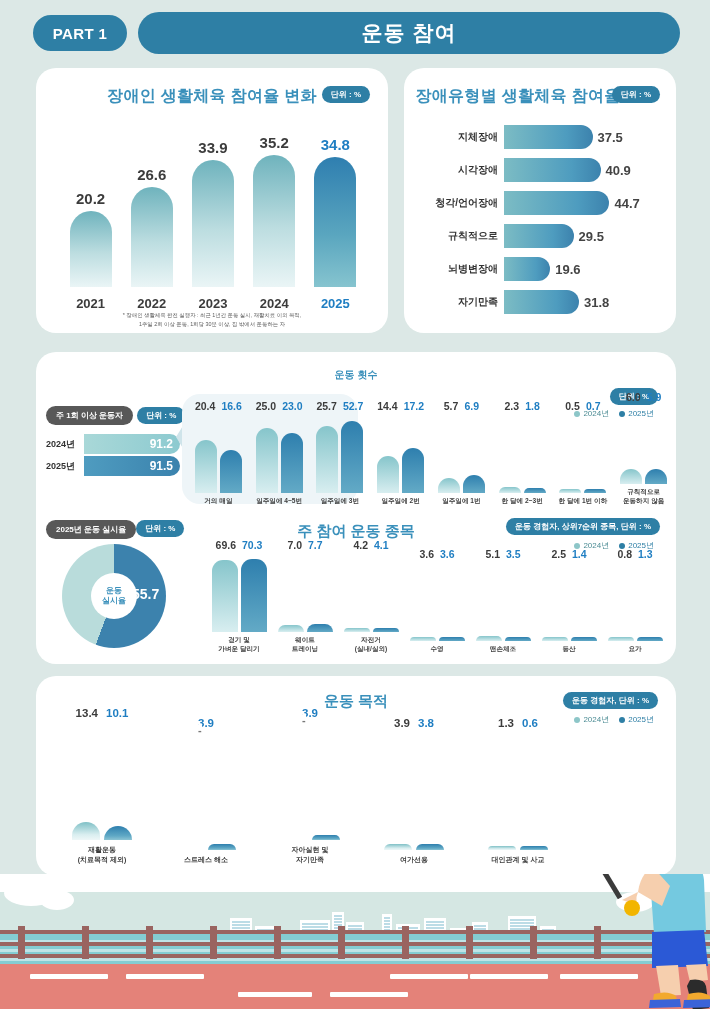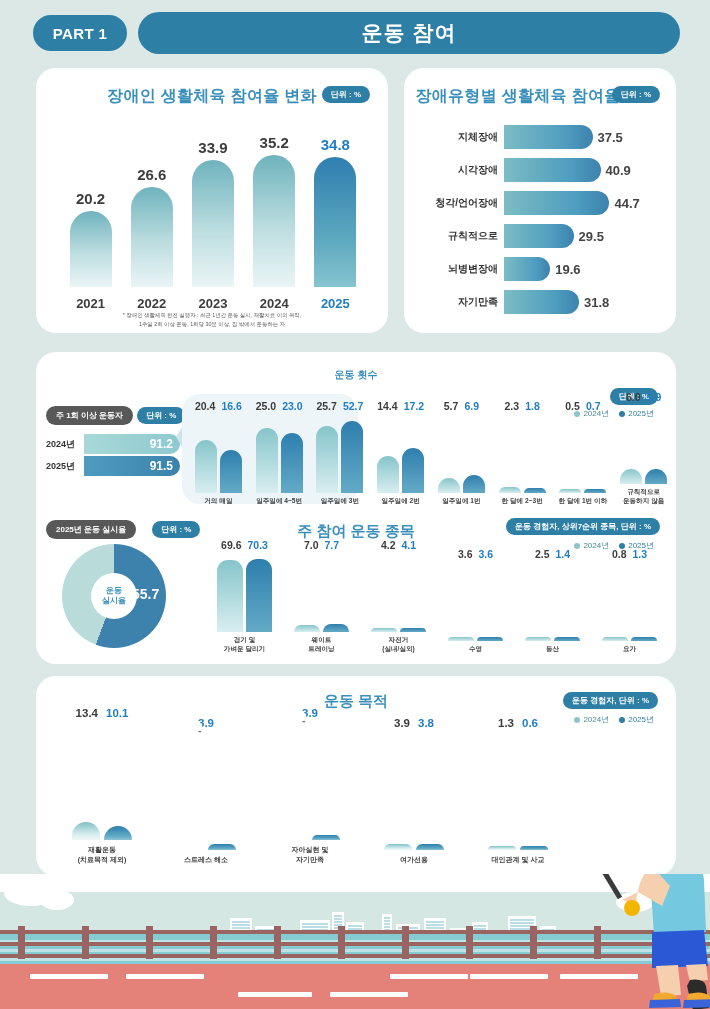--- a/index.html
+++ b/index.html
@@ -99,21 +99,21 @@
   .fb { width:22px; border-radius:11px 11px 0 0; }
   .fb.a { background:linear-gradient(180deg,#86c5cb,#d8eef0); }
   .fb.b { background:linear-gradient(180deg,#2e7fae,#63aac6); }
   .fvals { display:flex; gap:6px; align-items:flex-end; margin-bottom:3px; }
   .fv { font-size:10.5px; font-weight:bold; }
   .fv.a { color:#3c3c3c; }
   .fv.b { color:#1f7ec2; }
   .flbl { margin-top:4px; font-size:6.6px; line-height:1.35; text-align:center; color:#3c3c3c; font-weight:bold; }
 
   .do-box { position:absolute; left:10px; top:168px; width:150px; }
-  .do-head { display:flex; align-items:center; gap:16px; }
+  .do-head { display:flex; align-items:flex-start; gap:0; }
   .donut { position:absolute; left:26px; top:192px; width:104px; height:104px; border-radius:50%;
            background:conic-gradient(#3c82ad 0% 55.7%, #b9dcdb 55.7% 100%); }
   .donut::after { content:""; position:absolute; left:50%; top:50%; transform:translate(-50%,-50%);
                   width:46px; height:46px; border-radius:50%; background:#fff; }
   .donut-txt { position:absolute; left:26px; top:192px; width:104px; height:104px;
                display:flex; align-items:center; justify-content:center; flex-direction:column;
                font-size:8px; font-weight:bold; color:#3a90bb; line-height:1.2; z-index:2; }
   .donut-val { position:absolute; left:96px; top:234px; font-size:14px; font-weight:bold; color:#fff; z-index:2; }
 
   #p3 .sec-title2 { position:absolute; left:0; top:170px; width:100%; text-align:center; color:#3a90bb; font-size:15px; font-weight:bold; }
@@ -455,20 +455,33 @@
           <div class="fvals">
             <div class="fv a">3.6</div>
             <div class="fv b">3.6</div>
           </div>
           <div class="fbars">
             <div class="fb a" style="width: 26px; height: 4px;"></div>
             <div class="fb b" style="width: 26px; height: 4px;"></div>
           </div>
           <div class="flbl">
             <div>수영</div>
+          </div>
+        </div>
+        <div class="fgroup">
+          <div class="fvals">
+            <div class="fv a">5.1</div>
+            <div class="fv b">3.5</div>
+          </div>
+          <div class="fbars">
+            <div class="fb a" style="width: 26px; height: 5.304px;"></div>
+            <div class="fb b" style="width: 26px; height: 4px;"></div>
+          </div>
+          <div class="flbl">
+            <div>맨손체조</div>
           </div>
         </div>
         <div class="fgroup">
           <div class="fvals">
             <div class="fv a">2.5</div>
             <div class="fv b">1.4</div>
           </div>
           <div class="fbars">
             <div class="fb a" style="width: 26px; height: 4px;"></div>
             <div class="fb b" style="width: 26px; height: 4px;"></div>

